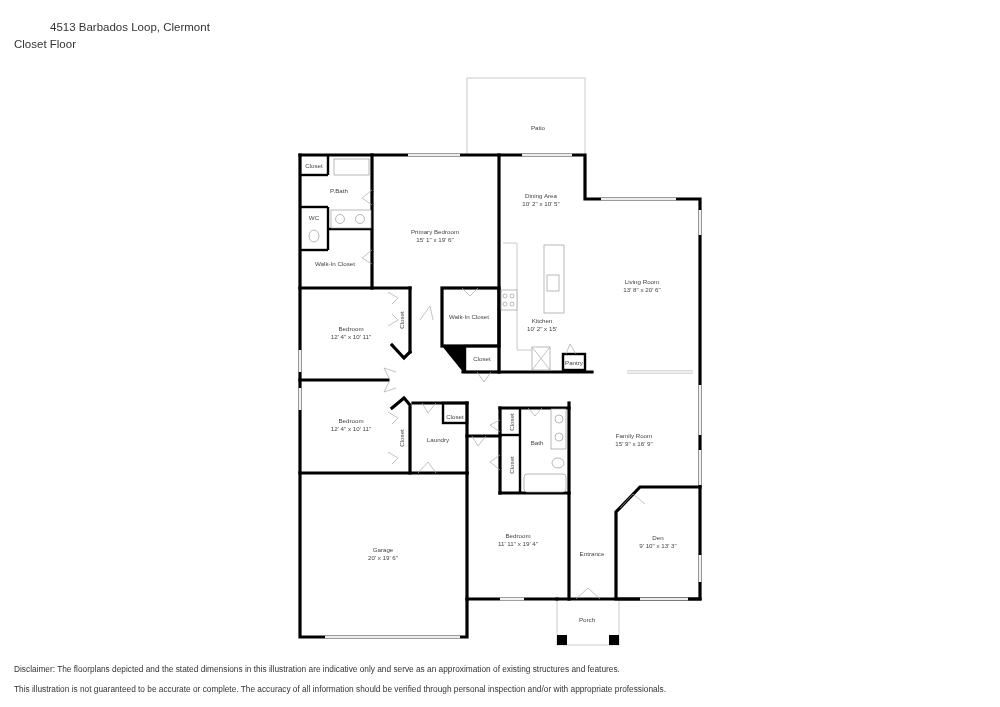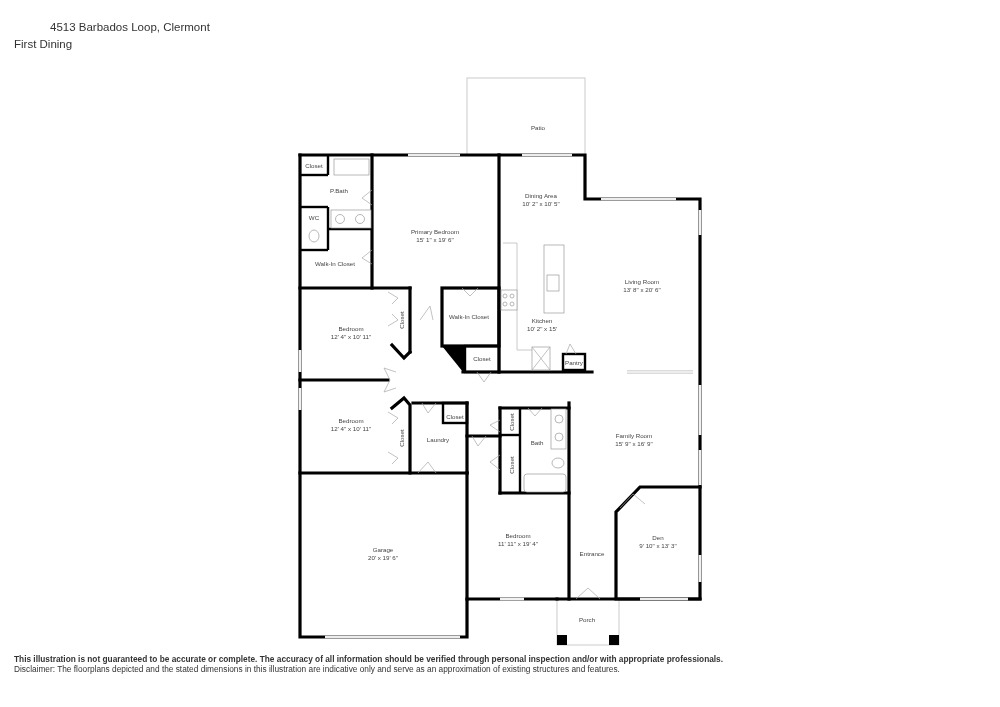--- a/index.html
+++ b/index.html
@@ -3,36 +3,36 @@
   <meta charset="utf-8">
   <style>
     html, body { margin: 0; padding: 0; background: #ffffff; }
     body { width: 1000px; height: 707px; position: relative; overflow: hidden;
            font-family: "Liberation Sans", sans-serif; color: #333333; }
     .hdr { position: absolute; left: 14px; font-size: 11.5px; color: #333; }
     #hdr-title { top: 21px; margin-left: 36px; }
     #hdr-floor { top: 38px; }
     .disc { position: absolute; left: 14px; font-size: 8.3px; color: #333; white-space: nowrap; }
     #disc1 { top: 664px; }
-    #disc2 { top: 654px; font-weight: bold; }
+    #disc2 { top: 684px; }
     svg#plan { position: absolute; left: 0; top: 0; }
     .lbl { font-family: "Liberation Sans", sans-serif; font-size: 6.2px; fill: #444; text-anchor: middle; }
     .wall { stroke: #000; stroke-width: 3.2; fill: none; stroke-linecap: square; }
     .wall-thin { stroke: #000; stroke-width: 2.4; fill: none; }
     .win { stroke: #b8b8b8; stroke-width: 3.2; fill: none; }
     .win-in { stroke: #ffffff; stroke-width: 1.6; fill: none; }
     .thin { stroke: #bdbdbd; stroke-width: 0.8; fill: none; }
     .fix { stroke: #9a9a9a; stroke-width: 0.7; fill: #fff; }
     .door { stroke: #a8a8a8; stroke-width: 0.7; fill: none; }
   </style>
 </head>
 <body>
 
 <div class="hdr" id="hdr-title">4513 Barbados Loop, Clermont</div>
-<div class="hdr" id="hdr-floor">First Dining</div>
+<div class="hdr" id="hdr-floor">Closet Floor</div>
 
 <svg id="plan" width="1000" height="707" viewBox="0 0 1000 707">
 
   <rect x="467" y="78" width="118" height="77" class="thin"></rect>
 
   <rect x="557" y="599" width="62" height="46" class="thin"></rect>
   <rect x="557" y="635" width="10" height="10" fill="#000"></rect>
   <rect x="609" y="635" width="10" height="10" fill="#000"></rect>
 
   <g>

